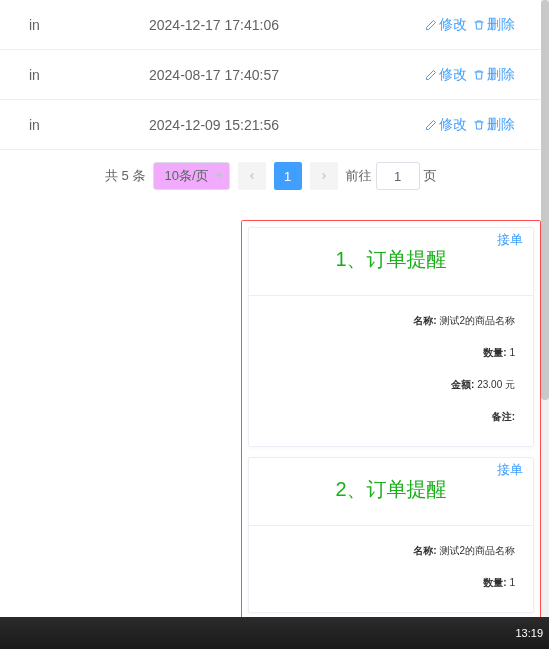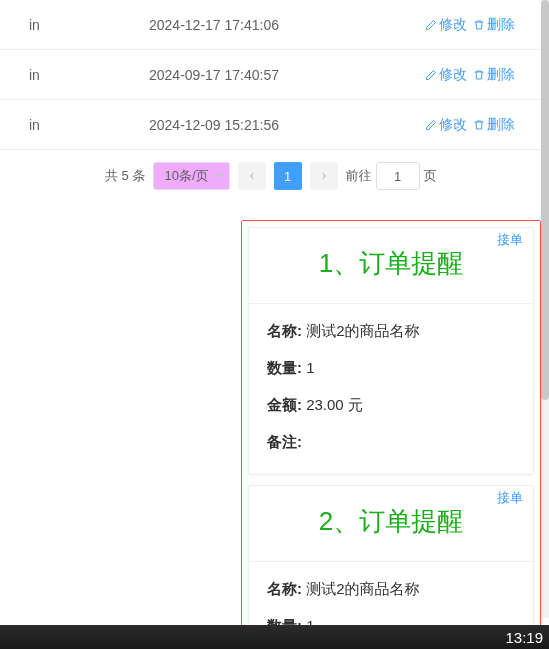--- a/index.html
+++ b/index.html
@@ -132,41 +132,42 @@
     overflow: hidden;
   }
   .order-header {
     position: relative;
     text-align: center;
     padding: 18px 10px 22px 10px;
     border-bottom: 1px solid #ebeef5;
   }
   .order-title {
     color: #1aaf1a;
-    font-size: 26px;
+    font-size: 20px;
     font-weight: 400;
     text-align: right;
   }
   .accept-btn {
     position: absolute;
     right: 10px;
     top: 3px;
     color: #409eff;
     background: none;
     border: none;
     font-size: 13px;
     cursor: pointer;
   }
   .order-body {
     padding: 18px 18px 10px 18px;
   }
   .field-row {
     margin-bottom: 18px;
-    font-size: 15px;
+    font-size: 10px;
     color: #303133;
+    text-align: right;
   }
   .field-row:last-child { margin-bottom: 12px; }
   .field-label { font-weight: 700; }
   .field-value { font-weight: 400; }
 
   
   .notify-panel::-webkit-scrollbar { width: 8px; }
   .notify-panel::-webkit-scrollbar-thumb { background: #c0c4cc; border-radius: 4px; }
   .notify-panel::-webkit-scrollbar-track { background: #f5f5f5; }
 
@@ -186,24 +187,24 @@
     width: 8px;
     height: 400px;
     background: #c8c8c8;
     border-radius: 4px;
   }
 
   
   .bottom-bar {
     position: absolute;
     left: 0; right: 0; bottom: 0;
-    height: 24px;
+    height: 32px;
     background: linear-gradient(#2b2b2b,#1a1a1a);
     color: #fff;
-    font-size: 15px;
+    font-size: 11px;
     display: flex;
     align-items: center;
     justify-content: flex-end;
     padding-right: 6px;
   }
 </style>
 </head>
 <body>
 
 <div class="table">
@@ -220,21 +221,21 @@
       <button class="link-btn">
         <svg class="icon-svg" viewBox="0 0 24 24" fill="none" stroke="#409eff" stroke-width="2">
             <path d="M3 6h18M8 6V4h8v2M6 6l1 14h10l1-14"></path>
           </svg>
         <span>删除</span>
       </button>
     </div>
   </div>
   <div class="row">
     <div class="col-left">in</div>
-    <div class="col-date">2024-09-17 17:40:57</div>
+    <div class="col-date">2024-08-17 17:40:57</div>
     <div class="col-actions">
       <button class="link-btn">
         <svg class="icon-svg" viewBox="0 0 24 24" fill="none" stroke="#409eff" stroke-width="2">
             <path d="M17 3l4 4L7 21H3v-4L17 3z"></path>
           </svg>
         <span>修改</span>
       </button>
       <button class="link-btn">
         <svg class="icon-svg" viewBox="0 0 24 24" fill="none" stroke="#409eff" stroke-width="2">
             <path d="M3 6h18M8 6V4h8v2M6 6l1 14h10l1-14"></path>

